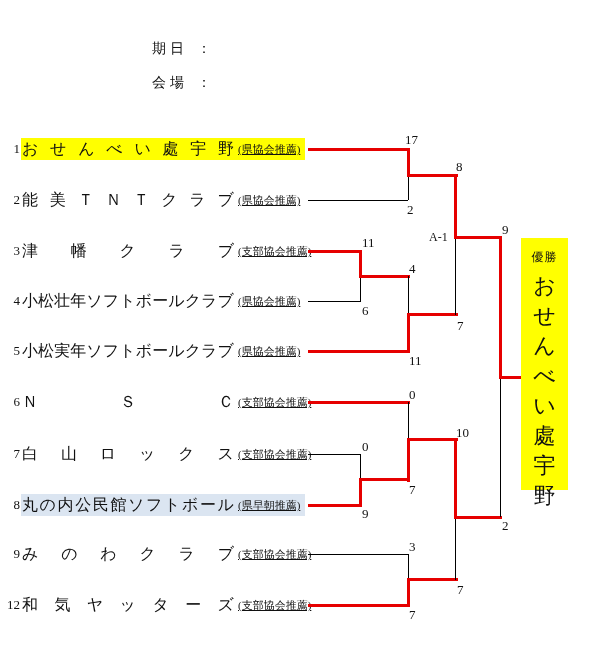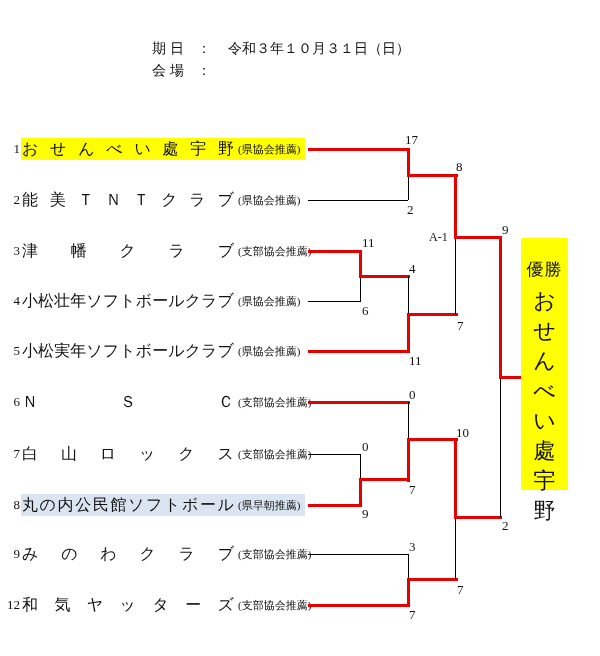--- a/index.html
+++ b/index.html
@@ -21,49 +21,48 @@
   .team-no { position:absolute; left:0; top:0; width:20px; text-align:right;
              font-size:13px; line-height:22px; }
   .team-box { position:absolute; left:21px; top:0; width:284px; height:22px; }
   .team-box.hl-yellow { background:#ffff00; }
   .team-box.hl-blue   { background:#dbe5f1; }
   .team-name { position:absolute; left:1px; top:0; width:212px; height:22px;
                display:flex; justify-content:space-between; align-items:center;
                font-size:16px; }
   .team-name span { display:inline-block; }
   .team-note { position:absolute; left:217px; top:0; height:38px; line-height:22px;
-               font-size:11px; white-space:nowrap; }
+               font-size:11px; white-space:nowrap;text-decoration:underline; }
   
   .hl { position:absolute; background:#000; height:1px; }
   .vl { position:absolute; background:#000; width:1px; }
   .hl.red { height:3px; background:#e60000; }
   .vl.red { width:3px; background:#e60000; }
   
   .score { position:absolute; font-size:13px; line-height:13px; white-space:nowrap; }
   .match-label { position:absolute; font-size:12px; line-height:13px; }
   
   #champ-box { position:absolute; left:521px; top:238px; width:47px; height:252px;
                background:#ffff00; display:flex; flex-direction:column; align-items:center; }
-  #champ-label { font-size:17px; margin-top:20px; letter-spacing:1px; }
+  #champ-label { font-size:12px; margin-top:11px; letter-spacing:1px; }
   #champ-name { flex:1; width:100%; display:flex; flex-direction:column;
                 justify-content:space-between; align-items:center;
                 padding:5px 0 8px 0; font-size:22px; }
 </style>
 </head>
 <body>
 
 <div id="page">
 
 
   <div class="info-line" style="top:40px;">
     <span class="info-label">期日</span>
     <span class="info-sep">：</span>
-    <span class="info-value">令和３年１０月３１日（日）</span>
-  </div>
-  <div class="info-line" style="top:62px;">
+  </div>
+  <div class="info-line" style="top:74px;">
     <span class="info-label">会場</span>
     <span class="info-sep">：</span>
   </div>
 
   <div class="team-row" style="top:138px;">
     <span class="team-no">1</span>
     <span class="team-box hl-yellow">
       <span class="team-name">
           <span>お</span>
           <span>せ</span>

